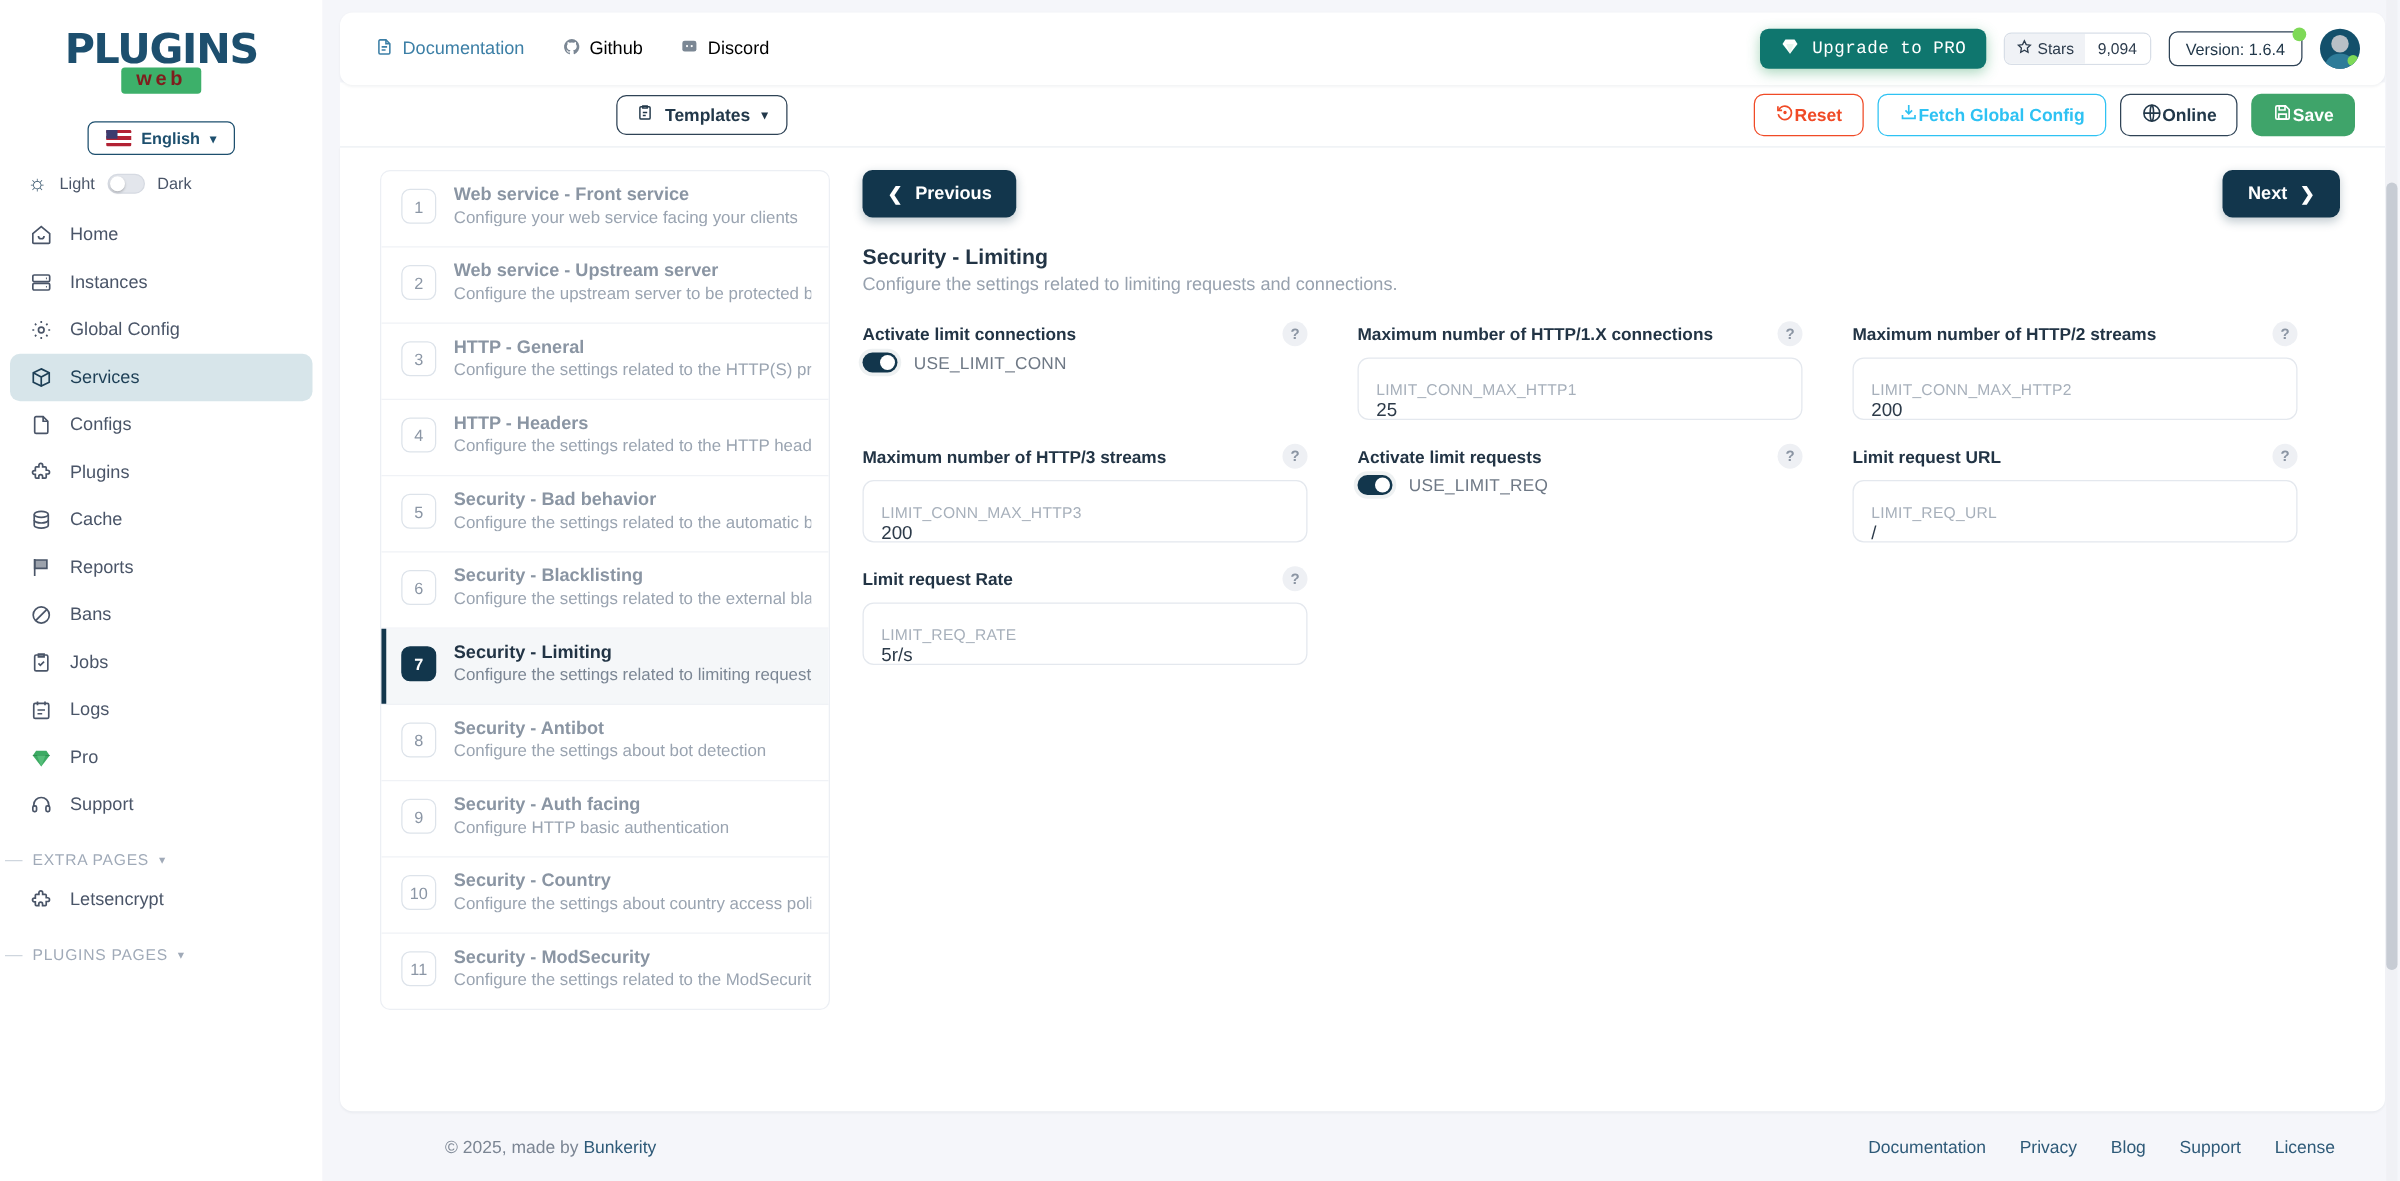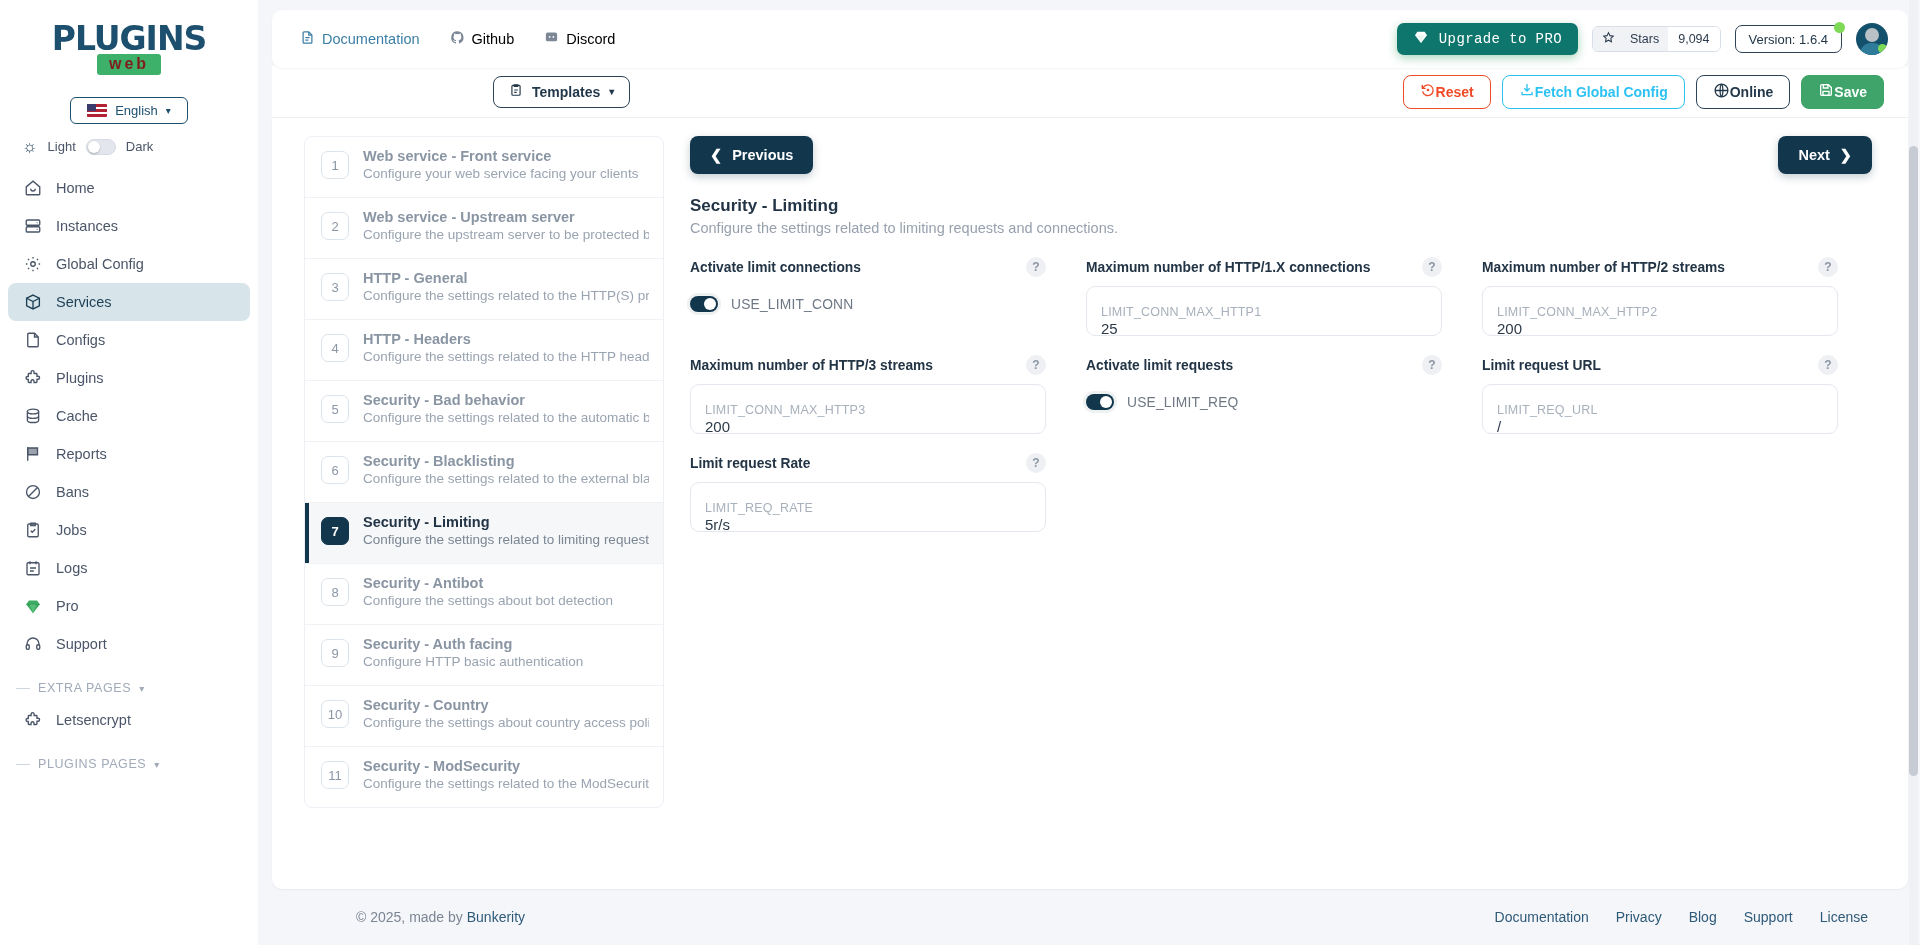--- a/index.html
+++ b/index.html
@@ -45,20 +45,21 @@
     display: flex; align-items: center; gap: 8px;
     justify-content: center;
     margin: 16px auto 0;
     width: 118px; height: 27px;
     border: 1px solid #1d4f6e;
     border-radius: 6px;
     color: #1d4f6e;
     font-size: 13px;
     background: #fff;
     cursor: pointer;
+    font-weight: bold;
   }
   .flag {
     width: 20px; height: 13px;
     background: linear-gradient(#b22234 0 20%, #fff 20% 40%, #b22234 40% 60%, #fff 60% 80%, #b22234 80% 100%);
     position: relative; border-radius: 1px;
     display:inline-block;
   }
   .flag::after{
     content:""; position:absolute; left:0; top:0;
     width: 9px; height: 7px; background:#3c3b6e;
@@ -90,21 +91,21 @@
     border-radius: 8px;
     color: #4a5568; font-size: 14.5px;
     cursor: pointer;
   }
   .nav-item.active { background:#d7e5ea; color:#1d3f56; }
   .nav-item .ic { width:18px; height:18px; display:flex; align-items:center; justify-content:center; }
   .nav-item svg { display:block; }
 
   .nav-section {
     display:flex; align-items:center; gap:8px;
-    margin: 18px 0 6px 0; padding-left: 16px;
+    margin: 18px 0 6px 0; padding-left: 4px;
     color:#a0aab8; font-size:12.5px; letter-spacing:.6px;
     cursor:pointer;
     text-align:center;
   }
   .nav-section .dash { width:14px; height:1px; background:#cfd6de; display:inline-block; }
   .nav-section .chev2 { font-size:10px; }
 
   
   .main {
     flex: 1; height: 945px;
@@ -138,21 +139,21 @@
     font-size:14px; letter-spacing:.4px;
     height:32px; padding:0 16px; border-radius:7px;
     box-shadow: 0 3px 10px rgba(63,164,106,.45);
     cursor:pointer;
   }
   .stars {
     display:flex; align-items:stretch;
     border:1px solid #d8dee7; border-radius:6px; overflow:hidden;
     height:26px; font-size:12.5px; color:#2d3c4d;
   }
-  .stars .lbl { background:#f0f2f6; display:flex; align-items:center; gap:15px; padding:0 9px; }
+  .stars .lbl { background:#f0f2f6; display:flex; align-items:center; gap:4px; padding:0 9px; }
   .stars .num { background:#ffffff; display:flex; align-items:center; padding:0 10px; }
   .version {
     position:relative;
     border:1px solid #2f4356; border-radius:7px;
     height:28px; display:flex; align-items:center; padding:0 13px;
     font-size:13px; color:#22384a; cursor:pointer;
   }
   .version .dot {
     position:absolute; top:-4px; right:-4px;
     width:11px; height:11px; border-radius:50%;
@@ -287,21 +288,21 @@
   }
   .inputbox {
     margin-top:8px;
     border:1px solid #e4e8ee; border-radius:9px;
     height: 50px; padding: 18px 14px 0;
     cursor:text;
   }
   .inputbox .ph { font-size:12.5px; color:#a7b0bb; letter-spacing:.2px; }
   .inputbox .val { font-size:15px; color:#2c3a49; margin-top:1px; }
 
-  .togglerow { display:flex; align-items:center; gap:13px; margin-top:18px; }
+  .togglerow { display:flex; align-items:center; gap:13px; margin-top:4px; }
   .tgl {
     width:28px; height:16px; border-radius:9px;
     background:#12364c; position:relative; cursor:pointer;
     box-shadow: 0 0 0 3px rgba(18,54,76,.07);
   }
   .tgl::after{
     content:""; position:absolute; top:2px; right:2px;
     width:12px; height:12px; border-radius:50%; background:#fff;
   }
   .tgl-label { font-size:13.8px; color:#6e7885; letter-spacing:.2px; }

